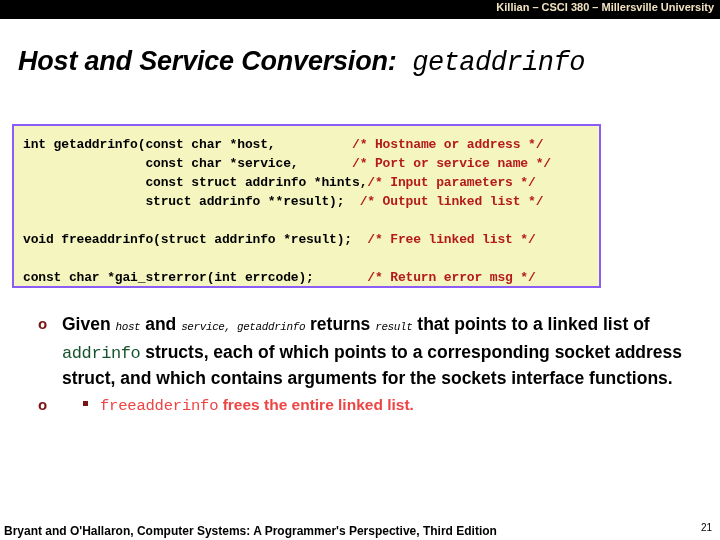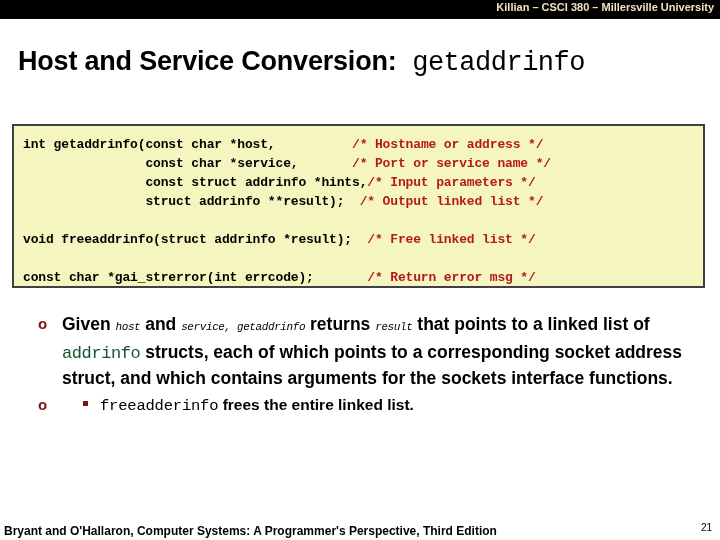--- a/index.html
+++ b/index.html
@@ -38,37 +38,38 @@
   
   .title {
     position: absolute;
     left: 18px;
     top: 46px;
     font-size: 27px;
     font-weight: 700;
     color: #000000;
     white-space: nowrap;
     letter-spacing: -0.2px;
+    font-style: italic;
   }
   .title .mono {
     font-family: "Liberation Mono", monospace;
     font-weight: 400;
     font-size: 27px;
     letter-spacing: -0.5px;
   }
 
   
   .codebox {
     position: absolute;
     left: 12px;
     top: 124px;
-    width: 693px;
+    width: 589px;
     height: 164px;
     background: #f5f5c0;
-    border: 2px solid #404040;
+    border: 2px solid #8b5cf6;
     box-sizing: border-box;
     overflow: hidden;
   }
   .codebox pre {
     margin: 0;
     padding: 9px 0 0 9px;
     font-family: "Liberation Mono", monospace;
     font-size: 13px;
     line-height: 19px;
     font-weight: 700;
@@ -119,21 +120,21 @@
     color: #14532d;
     letter-spacing: -0.4px;
   }
 
   .bullet-l2 {
     position: relative;
     padding-left: 74px;
     font-size: 15.5px;
     font-weight: 700;
     line-height: 23px;
-    color: #000000;
+    color: #ef4444;
   }
   .bullet-l2 .marker {
     position: absolute;
     left: 57px;
     top: 8px;
     width: 5px;
     height: 5px;
     background: #7b1414;
   }
   .bullet-l2 .mono {

